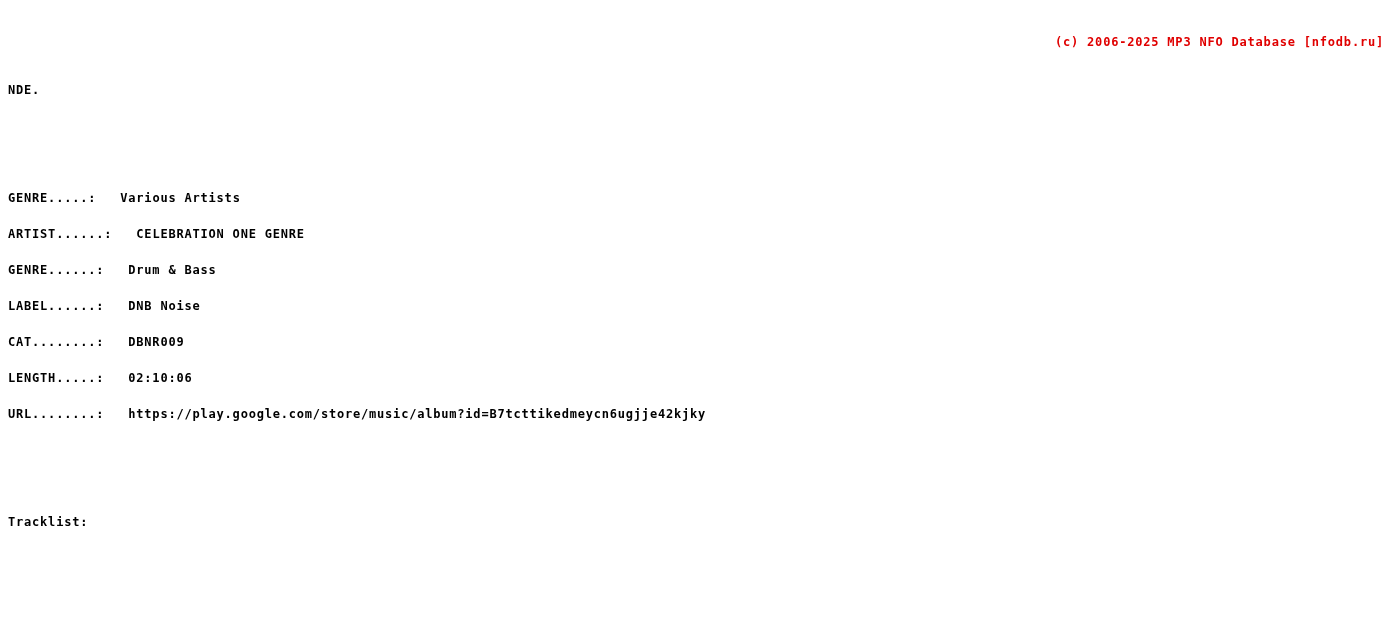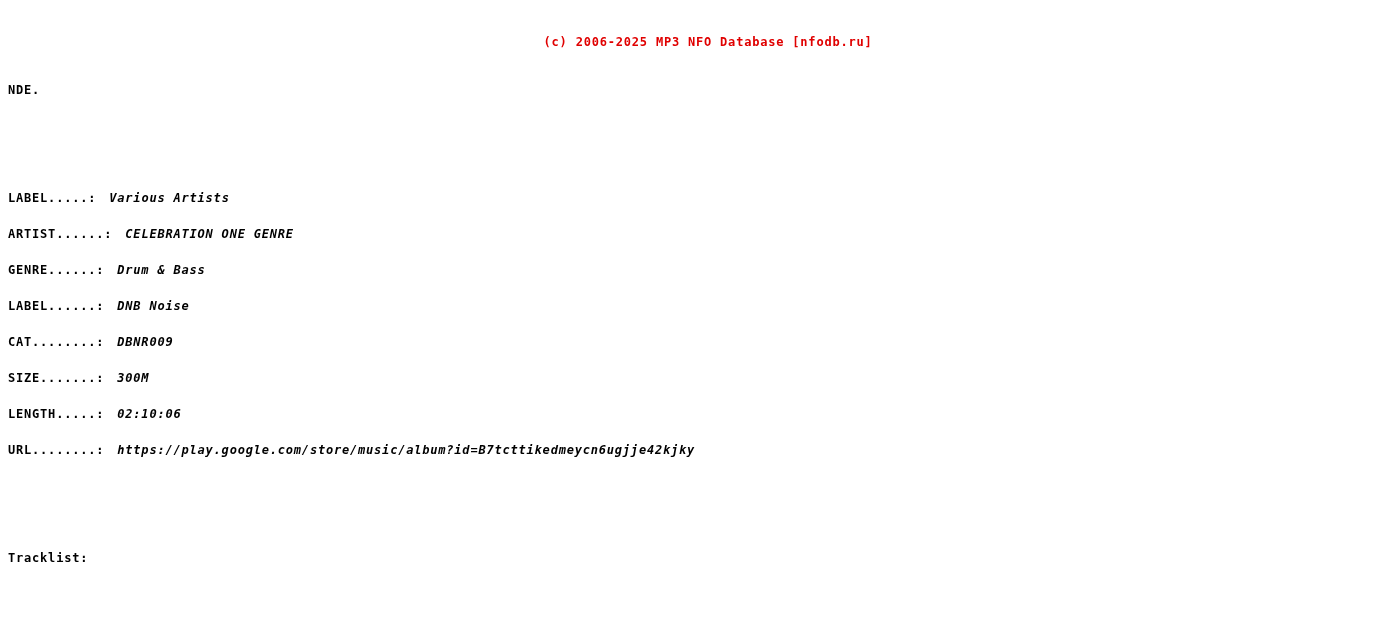--- a/index.html
+++ b/index.html
@@ -6,43 +6,42 @@
   body { width: 1384px; height: 636px; overflow: hidden; }
   .nfo {
     font-family: "DejaVu Sans Mono", "Liberation Mono", monospace;
     font-weight: 700;
     font-size: 12px;
     line-height: 12px;
     letter-spacing: 0.8px;
     color: #000000;
     white-space: pre;
   }
-  .copyright-line { height: 12px; text-align: center; }
+  .copyright-line { height: 12px; text-align: right; }
   .content { padding-left: 8px; }
   .row { height: 12px; position: relative; }
   .spacer-3 { height: 36px; }
-  .val { margin-left: 13px; font-style: italic; }
+  .val { margin-left: 24px; }
 </style>
 </head>
 <body>
 
 <div class="nfo">
   <div class="copyright-line">
     <span style="color: rgb(224, 0, 0);">(c) 2006-2025 MP3 NFO Database [nfodb.ru]</span>
   </div>
   <div class="content">
     <div class="row">NDE.</div>
     <div class="spacer-3"></div>
 
-    <div class="row"><span>LABEL.....:</span><span class="val">Various Artists</span></div>
+    <div class="row"><span>GENRE.....:</span><span class="val">Various Artists</span></div>
     <div class="row"><span>ARTIST......:</span><span class="val">CELEBRATION ONE GENRE</span></div>
     <div class="row"><span>GENRE......:</span><span class="val">Drum &amp; Bass</span></div>
     <div class="row"><span>LABEL......:</span><span class="val">DNB Noise</span></div>
     <div class="row"><span>CAT........:</span><span class="val">DBNR009</span></div>
-    <div class="row"><span>SIZE.......:</span><span class="val">300M</span></div>
     <div class="row"><span>LENGTH.....:</span><span class="val">02:10:06</span></div>
     <div class="row"><span>URL........:</span><span class="val">https://play.google.com/store/music/album?id=B7tcttikedmeycn6ugjje42kjky</span></div>
 
     <div class="spacer-3"></div>
     <div class="row">Tracklist:</div>
     
 
     
     
     

